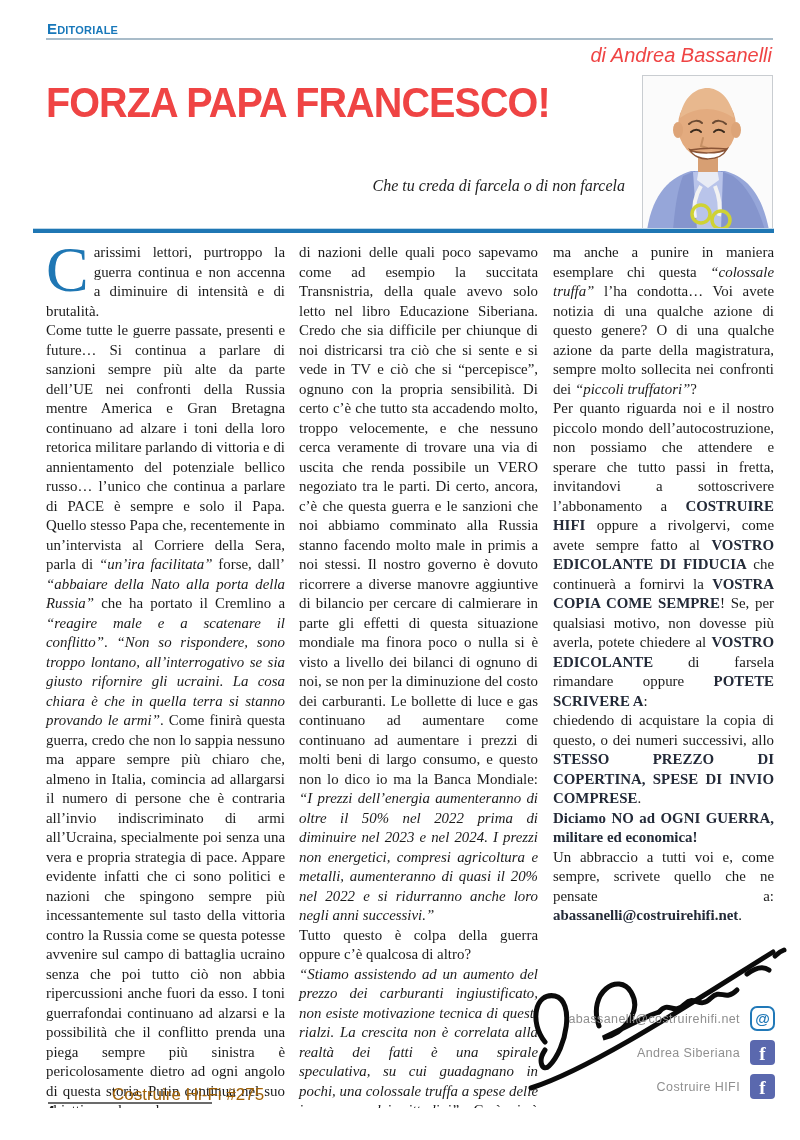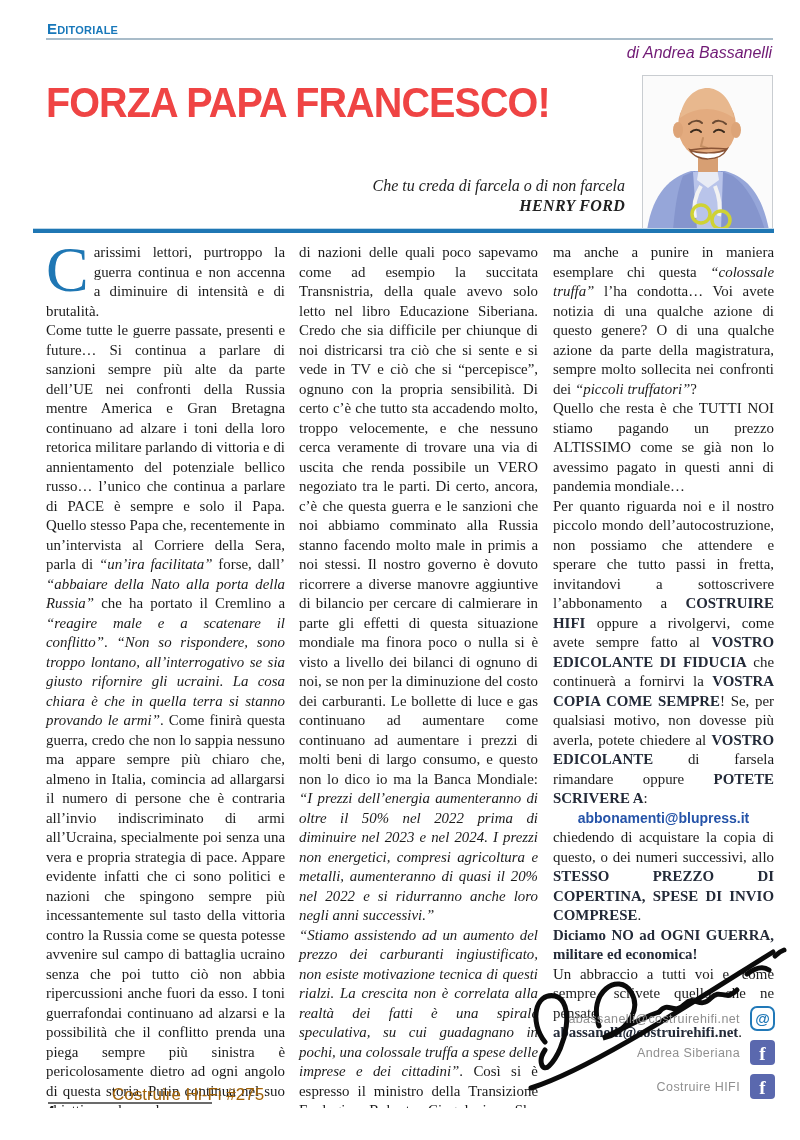--- a/index.html
+++ b/index.html
@@ -4,21 +4,21 @@
 <style>
   * { margin:0; padding:0; box-sizing:border-box; }
   html,body { width:800px; height:1140px; background:#ffffff; font-family:"Liberation Serif", serif; }
   #page { position:relative; width:800px; height:1108px; overflow:hidden; background:#fff;margin-left:8px; }
 
   
   .kicker { position:absolute; left:39px; top:20px; font-family:"Liberation Sans",sans-serif;
             font-weight:bold; font-size:15px; color:#1878ba; font-variant:small-caps; letter-spacing:.2px; }
   .kicker-rule { position:absolute; left:38px; top:38px; width:727px; height:2px; background:#a9bcc9; }
   .byline { position:absolute; right:36px; top:44px; font-family:"Liberation Sans",sans-serif;
-            font-style:italic; font-size:16px; color:#701a75; }
+            font-style:italic; font-size:20px; color:#ef4444; }
   .title { position:absolute; left:38px; top:78px; font-family:"Liberation Sans",sans-serif;
            font-weight:bold; font-size:43px; color:#ef4444; letter-spacing:-1px; white-space:nowrap; }
   .title-inner { display:inline-block; transform:scaleX(.92); transform-origin:left center; }
 
   
   .quote { position:absolute; right:183px; top:176px; text-align:right; font-style:italic;
            font-size:16px; line-height:20px; color:#222; }
   .quote-author { font-weight:600; letter-spacing:.3px; }
 
   
@@ -99,38 +99,36 @@
       <path d="M58,110 C52,120 50,132 52,142" stroke="#f2f2f2" stroke-width="4" fill="none"></path>
       <path d="M72,110 C76,120 78,130 76,140" stroke="#f2f2f2" stroke-width="4" fill="none"></path>
       <circle cx="58" cy="138" r="9" fill="none" stroke="#cfd234" stroke-width="3.5"></circle>
       <circle cx="78" cy="144" r="9" fill="none" stroke="#cfd234" stroke-width="3.5"></circle>
       <path d="M66,141 L70,143" stroke="#cfd234" stroke-width="3"></path>
     </svg>
   </div>
 
   <div class="quote">
     <div>Che tu creda di farcela o di non farcela</div>
-    <div class="quote-author">HENRY FORD</div>
   </div>
 
   <div class="blue-rule"></div>
 
   <div class="col" id="col0">
       <p class="para"><span class="dropcap">C</span><span class="seg-r">arissimi lettori, purtroppo la guerra continua e non accenna a diminuire di intensità e di brutalità.</span></p>
       <p class="para"><span class="seg-r">Come tutte le guerre passate, presenti e future… Si continua a parlare di sanzioni sempre più alte da parte dell’UE nei confronti della Russia mentre America e Gran Bretagna continuano ad alzare i toni della loro retorica militare parlando di vittoria e di annientamento del potenziale bellico russo… l’unico che continua a parlare di PACE è sempre e solo il Papa. Quello stesso Papa che, recentemente in un’intervista al Corriere della Sera, parla di </span><span class="seg-i">“un’ira facilitata”</span><span class="seg-r"> forse, dall’ </span><span class="seg-i">“abbaiare della Nato alla porta della Russia”</span><span class="seg-r"> che ha portato il Cremlino a </span><span class="seg-i">“reagire male e a scatenare il conflitto”</span><span class="seg-r">. </span><span class="seg-i">“Non so rispondere, sono troppo lontano, all’interrogativo se sia giusto rifornire gli ucraini. La cosa chiara è che in quella terra si stanno provando le armi”</span><span class="seg-r">. Come finirà questa guerra, credo che non lo sappia nessuno ma appare sempre più chiaro che, almeno in Italia, comincia ad allargarsi il numero di persone che è contraria all’invio indiscriminato di armi all’Ucraina, specialmente poi senza una vera e propria strategia di pace. Appare evidente infatti che ci sono politici e nazioni che spingono sempre più incessantemente sul tasto della vittoria contro la Russia come se questa potesse avvenire sul campo di battaglia ucraino senza che poi tutto ciò non abbia ripercussioni anche fuori da esso. I toni guerrafondai continuano ad alzarsi e la possibilità che il conflitto prenda una piega sempre più sinistra è pericolosamente dietro ad ogni angolo di questa storia. Putin continua nel suo obiettivo che, almeno a me, pare sempre più chiaro: togliere all’Ucraina ogni possibile sbocco sul Mar d’Azov e sul Mar Nero, congiungendo il territorio russo a quello della Transnistria e chiudendo de facto ogni sbocco al mare della Ucraina. In queste settimane abbiamo scoperto l’esistenza di regioni o</span></p>
     </div>
   <div class="col" id="col1">
       <p class="para"><span class="seg-r">di nazioni delle quali poco sapevamo come ad esempio la succitata Transnistria, della quale avevo solo letto nel libro Educazione Siberiana. Credo che sia difficile per chiunque di noi districarsi tra ciò che si sente e si vede in TV e ciò che si “percepisce”, ognuno con la propria sensibilità. Di certo c’è che tutto sta accadendo molto, troppo velocemente, e che nessuno cerca veramente di trovare una via di uscita che renda possibile un VERO negoziato tra le parti. Di certo, ancora, c’è che questa guerra e le sanzioni che noi abbiamo comminato alla Russia stanno facendo molto male in primis a noi stessi. Il nostro governo è dovuto ricorrere a diverse manovre aggiuntive di bilancio per cercare di calmierare in parte gli effetti di questa situazione mondiale ma finora poco o nulla si è visto a livello dei bilanci di ognuno di noi, se non per la diminuzione del costo dei carburanti. Le bollette di luce e gas continuano ad aumentare come continuano ad aumentare i prezzi di molti beni di largo consumo, e questo non lo dico io ma la Banca Mondiale: </span><span class="seg-i">“I prezzi dell’energia aumenteranno di oltre il 50% nel 2022 prima di diminuire nel 2023 e nel 2024. I prezzi non energetici, compresi agricoltura e metalli, aumenteranno di quasi il 20% nel 2022 e si ridurranno anche loro negli anni successivi.”</span></p>
+      <p class="para"><span class="seg-r">Tutto questo è colpa della guerra oppure c’è qualcosa di altro?</span></p>
       <p class="para"><span class="seg-i">“Stiamo assistendo ad un aumento del prezzo dei carburanti ingiustificato, non esiste motivazione tecnica di questi rialzi. La crescita non è correlata alla realtà dei fatti è una spirale speculativa, su cui guadagnano in pochi, una colossale truffa a spese delle imprese e dei cittadini”</span><span class="seg-r">. Così si è espresso il ministro della Transizione Ecologica Roberto Cingolani a Sky Tg24 il 14 marzo… e se un ministro della Repubblica parla di </span></p>
     </div>
   <div class="col" id="col2">
       <p class="para"><span class="seg-r">ma anche a punire in maniera esemplare chi questa </span><span class="seg-i">“colossale truffa”</span><span class="seg-r"> l’ha condotta… Voi avete notizia di una qualche azione di questo genere? O di una qualche azione da parte della magistratura, sempre molto sollecita nei confronti dei </span><span class="seg-i">“piccoli truffatori”</span><span class="seg-r">?</span></p>
-      <p class="para"><span class="seg-r">Quello che resta è che TUTTI NOI stiamo pagando un prezzo ALTISSIMO come se già non lo avessimo pagato in questi anni di pandemia mondiale…</span></p>
       <p class="para"><span class="seg-r">Per quanto riguarda noi e il nostro piccolo mondo dell’autocostruzione, non possiamo che attendere e sperare che tutto passi in fretta, invitandovi a sottoscrivere l’abbonamento a </span><span class="seg-b">COSTRUIRE HIFI</span><span class="seg-r"> oppure a rivolgervi, come avete sempre fatto al </span><span class="seg-b">VOSTRO EDICOLANTE DI FIDUCIA</span><span class="seg-r"> che continuerà a fornirvi la </span><span class="seg-b">VOSTRA COPIA COME SEMPRE</span><span class="seg-r">! Se, per qualsiasi motivo, non dovesse più averla, potete chiedere al </span><span class="seg-b">VOSTRO EDICOLANTE</span><span class="seg-r"> di farsela rimandare oppure </span><span class="seg-b">POTETE SCRIVERE A</span><span class="seg-r">:</span></p>
-      <p class="para para-email"><span class="seg-email">abbonamenti@blupress.it</span></p>
       <p class="para"><span class="seg-r">chiedendo di acquistare la copia di questo, o dei numeri successivi, allo </span><span class="seg-b">STESSO PREZZO DI COPERTINA, SPESE DI INVIO COMPRESE</span><span class="seg-r">.</span></p>
       <p class="para"><span class="seg-b">Diciamo NO ad OGNI GUERRA, militare ed economica!</span></p>
       <p class="para"><span class="seg-r">Un abbraccio a tutti voi e, come sempre, scrivete quello che ne pensate a: </span><span class="seg-b">abassanelli@costruirehifi.net</span><span class="seg-r">.</span></p>
     </div>
 
   <svg class="signature" viewBox="0 0 270 165">
     <g stroke="#0b0b0b" stroke-width="5" fill="none" stroke-linecap="round">
       <path d="M22,112 C6,92 12,62 32,66 C52,71 44,118 26,136 C20,142 14,132 22,120"></path>
       <path d="M8,158 C70,138 170,72 250,22"></path>
       <path d="M76,96 C64,62 96,42 108,62 C120,82 100,104 80,108 C98,100 118,88 136,82"></path>

